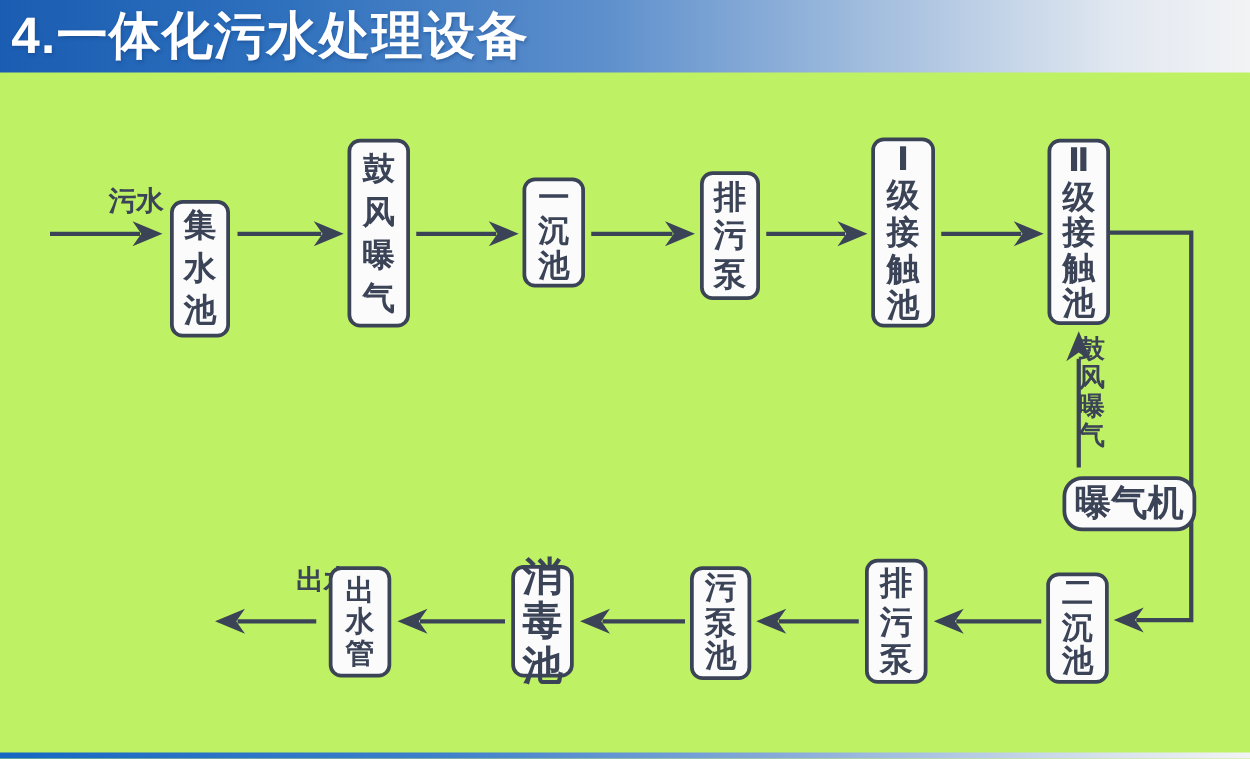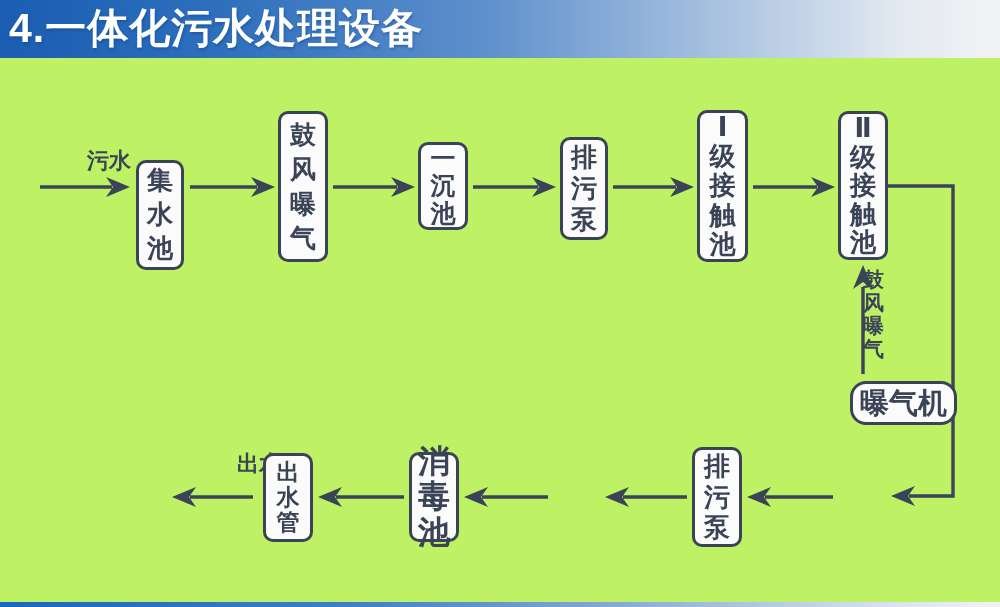--- a/index.html
+++ b/index.html
@@ -129,22 +129,28 @@
       <span style="line-height:1.12;">Ⅰ级接触池</span>
     </div>
     <div class="node v" style="left:838px;top:111px;width:50px;height:149px;align-items:flex-end;">
       <span style="line-height:1.1;">Ⅱ级接触池</span>
     </div>
 
     <div class="node h" style="left:810px;top:381px;width:107px;height:44px;border-radius:16px;margin-left:40px;">
       <span>曝气机</span>
     </div>
 
+    <div class="node v" style="left:837px;top:458px;width:50px;height:89px;font-size:25px;">
+      <span style="line-height:1.1;">二沉池</span>
+    </div>
     <div class="node v" style="left:692px;top:447px;width:50px;height:100px;">
       <span style="line-height:1.18;">排污泵</span>
+    </div>
+    <div class="node v" style="left:552px;top:453px;width:49px;height:91px;font-size:25px;">
+      <span style="line-height:1.1;">污泵池</span>
     </div>
     <div class="node v" style="left:409px;top:452px;width:50px;height:90px;font-size:32px;">
       <span style="line-height:1.1;">消毒池</span>
     </div>
     <div class="node v" style="left:263px;top:453px;width:50px;height:89px;font-size:23px;">
       <span style="line-height:1.1;">出水管</span>
     </div>
 
   </main>
 

